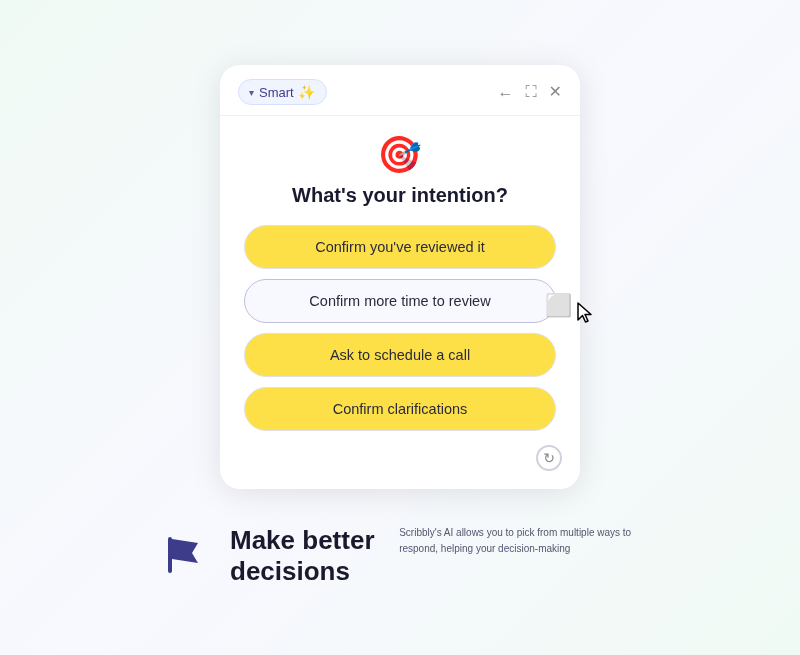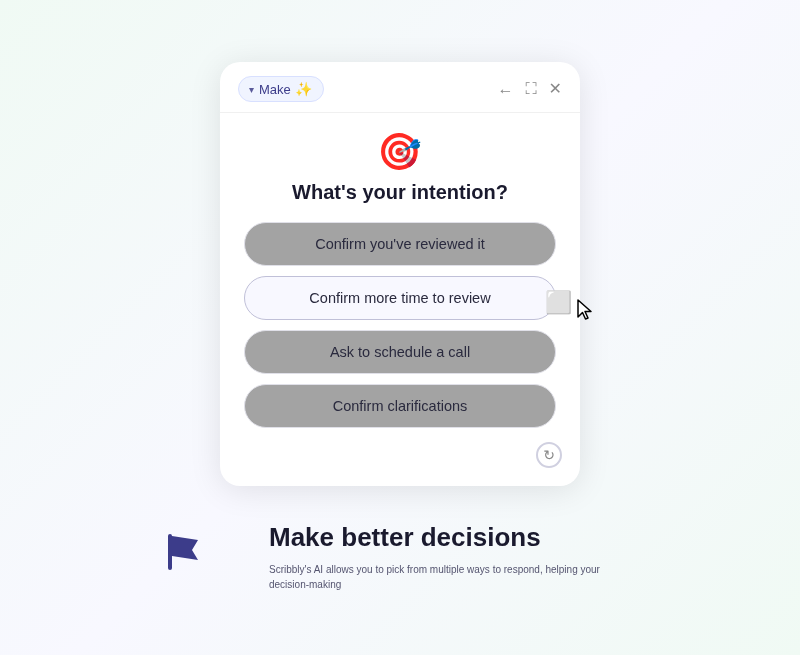--- a/index.html
+++ b/index.html
@@ -94,21 +94,21 @@
     }
 
     .options-list {
       display: flex;
       flex-direction: column;
       gap: 10px;
       width: 100%;
     }
 
     .option-btn {
-      background: #a3a3a3;
+      background: #fde047;
       border: 1.5px solid #e0e0e8;
       border-radius: 50px;
       padding: 13px 20px;
       font-size: 14.5px;
       color: #2a2a3e;
       text-align: center;
       cursor: pointer;
       transition: background 0.15s, border-color 0.15s;
       width: 100%;
       position: relative;
@@ -157,23 +157,22 @@
 
     .flag-icon {
       flex-shrink: 0;
       font-size: 40px;
       color: #3c3c8a;
       margin-top: 4px;
     }
 
     .bottom-text {
       display: flex;
-      flex-direction: column;
+      flex-direction: row;
       gap: 8px;
-      margin-left: 39px;
     }
 
     .bottom-title {
       font-size: 26px;
       font-weight: 800;
       color: #1a1a2e;
       line-height: 1.2;
     }
 
     .bottom-desc {
@@ -183,21 +182,21 @@
       max-width: 380px;
     }
   </style>
 </head>
 <body>
 
 <div class="card">
   <div class="card-header">
     <div class="smart-badge">
       <span class="chevron">▾</span>
-      <span>Make</span>
+      <span>Smart</span>
       <span class="sparkle">✨</span>
     </div>
     <div class="header-icons">
       <span class="header-icon">←</span>
       <span class="header-icon">⛶</span>
       <span class="header-icon">✕</span>
     </div>
   </div>
 
   <div class="card-body">

